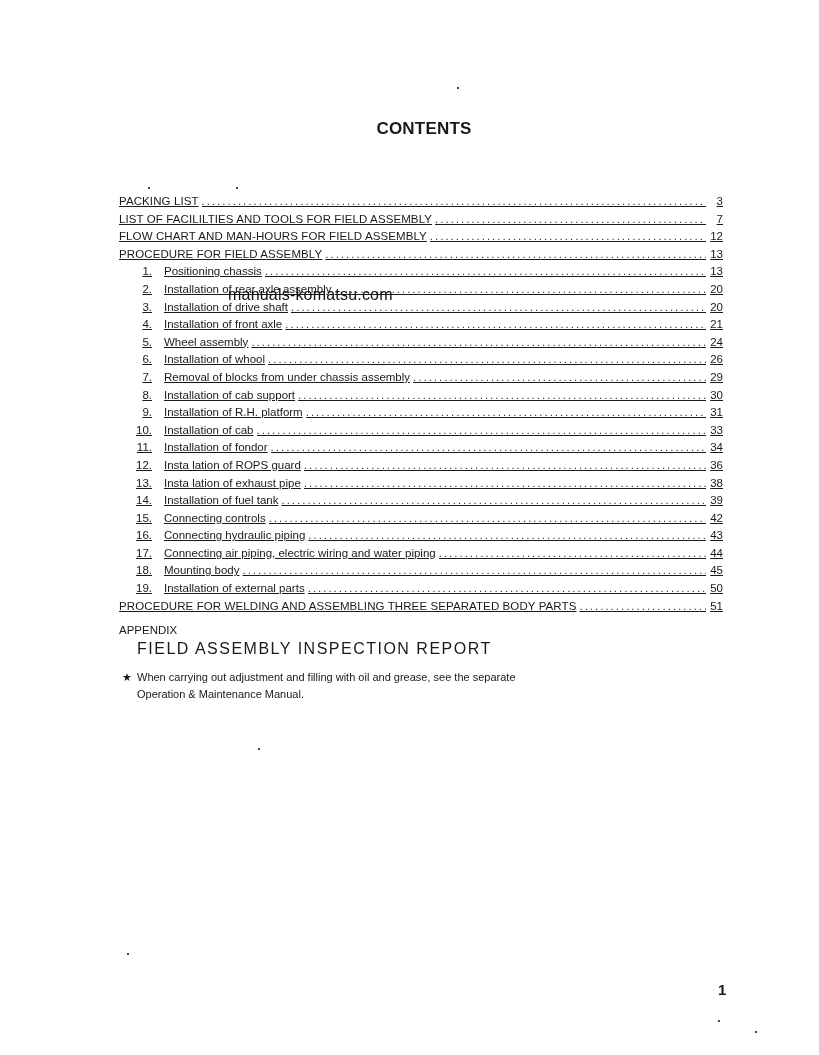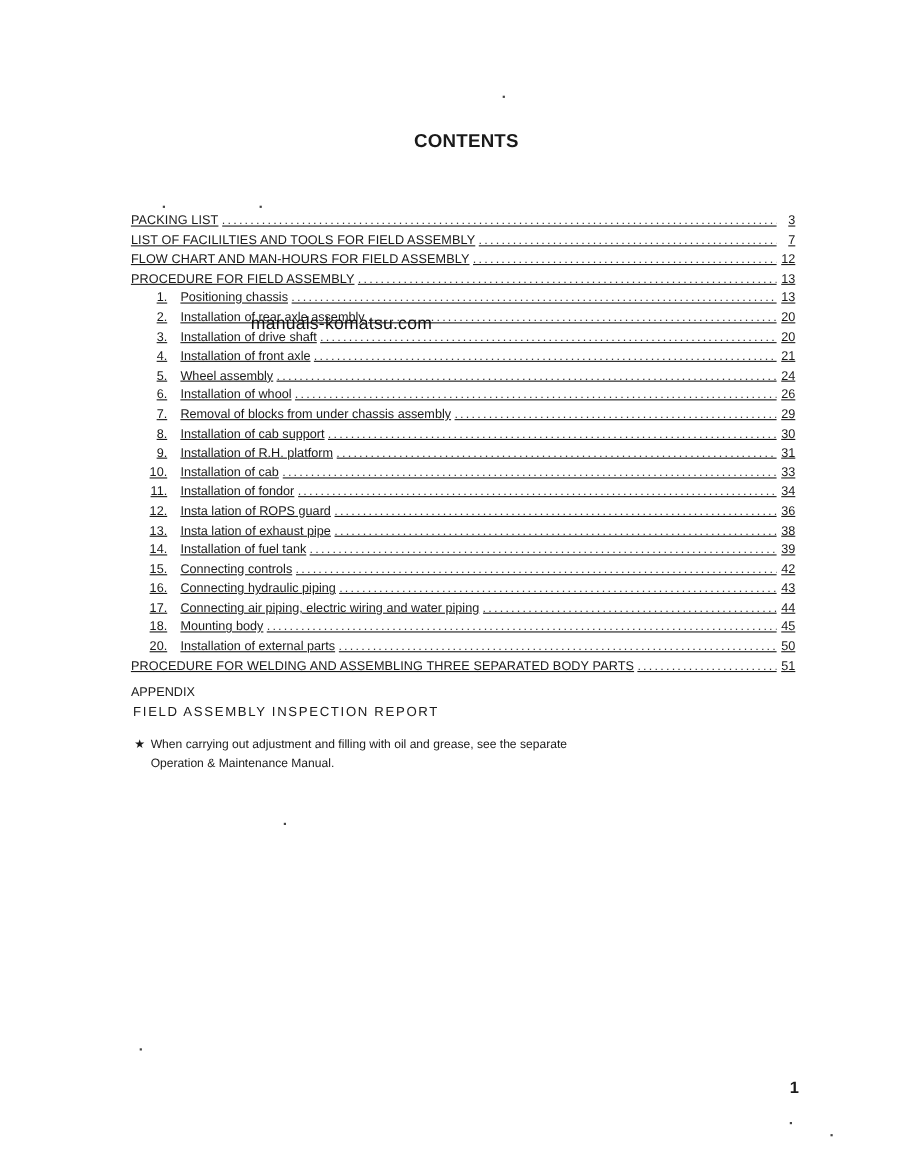--- a/index.html
+++ b/index.html
@@ -8,21 +8,21 @@
   .toc { position: absolute; left: 119px; top: 195px; width: 604px; text-decoration: underline; }
   .row { display: flex; align-items: baseline; height: 17.6px; font-size: 11.5px; white-space: nowrap; }
   .row .num { width: 33px; text-align: right; padding-right: 12px; flex: none; box-sizing: content-box; }
   .row .label { flex: none; }
   .row .dots { flex: 1 1 auto; overflow: hidden; margin: 0 3px; letter-spacing: 2.6px; color: #333; }
   .row .dots::before { content: ". . . . . . . . . . . . . . . . . . . . . . . . . . . . . . . . . . . . . . . . . . . . . . . . . . . . . . . . . . . . . . . . . . . . . . . . . . . . . . . . . . . . . . . . . . . . . . . . . . . . . . . . . . . . . ."; letter-spacing: 0; word-spacing: -1.2px; }
   .row .page { flex: none; text-align: right; min-width: 14px; }
   .row.top .label { letter-spacing: 0.1px; }
   .appendix { position: absolute; left: 119px; top: 624px; font-size: 11.5px; }
   .appendix .head { height: 16px; }
-  .appendix .sub { margin-left: 2px; letter-spacing: 1.5px; font-size: 12px; height: 18px; }
+  .appendix .sub { margin-left: 18px; letter-spacing: 1.5px; font-size: 16px; height: 18px; }
   .note { position: absolute; left: 122px; top: 669px; font-size: 11px; line-height: 17px; width: 500px; }
   .note .star { display: inline-block; width: 15px; }
   .note .line2 { padding-left: 15px; }
   .watermark { position: absolute; left: 228px; top: 286px; font-size: 16px; color: #111; letter-spacing: 0.2px; }
   .pagenum { position: absolute; left: 718px; top: 981px; font-size: 15px; font-weight: bold; }
   .speck { position: absolute; width: 1.5px; height: 1.5px; background: #444; }
 </style>
 </head>
 <body>
 
@@ -160,21 +160,21 @@
     <span class="dots"></span>
     <span class="page">44</span>
   </div>
   <div class="row">
     <span class="num">18.</span>
     <span class="label">Mounting body</span>
     <span class="dots"></span>
     <span class="page">45</span>
   </div>
   <div class="row">
-    <span class="num">20.</span>
+    <span class="num">19.</span>
     <span class="label">Installation of external parts</span>
     <span class="dots"></span>
     <span class="page">50</span>
   </div>
 
   <div class="row top">
     <span class="label">PROCEDURE FOR WELDING AND ASSEMBLING THREE SEPARATED BODY PARTS</span>
     <span class="dots"></span>
     <span class="page">51</span>
   </div>

